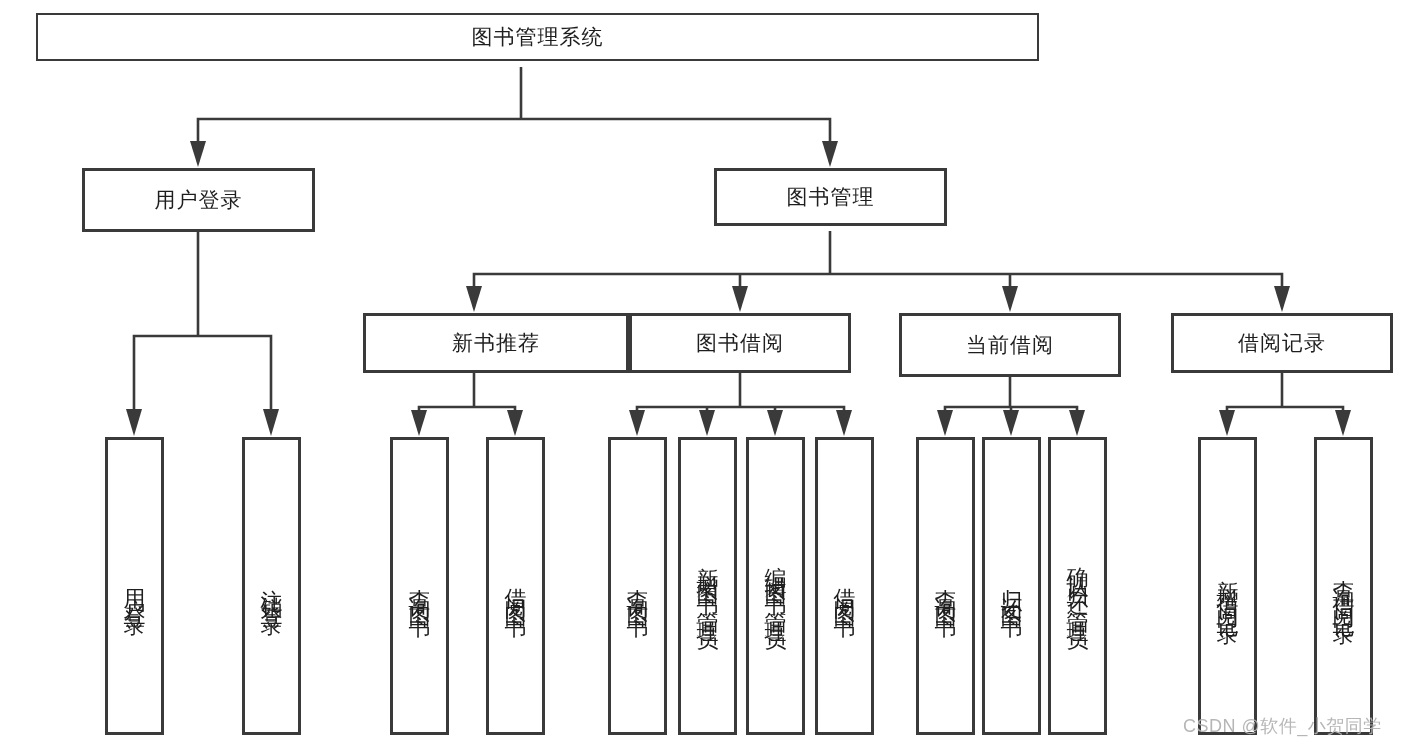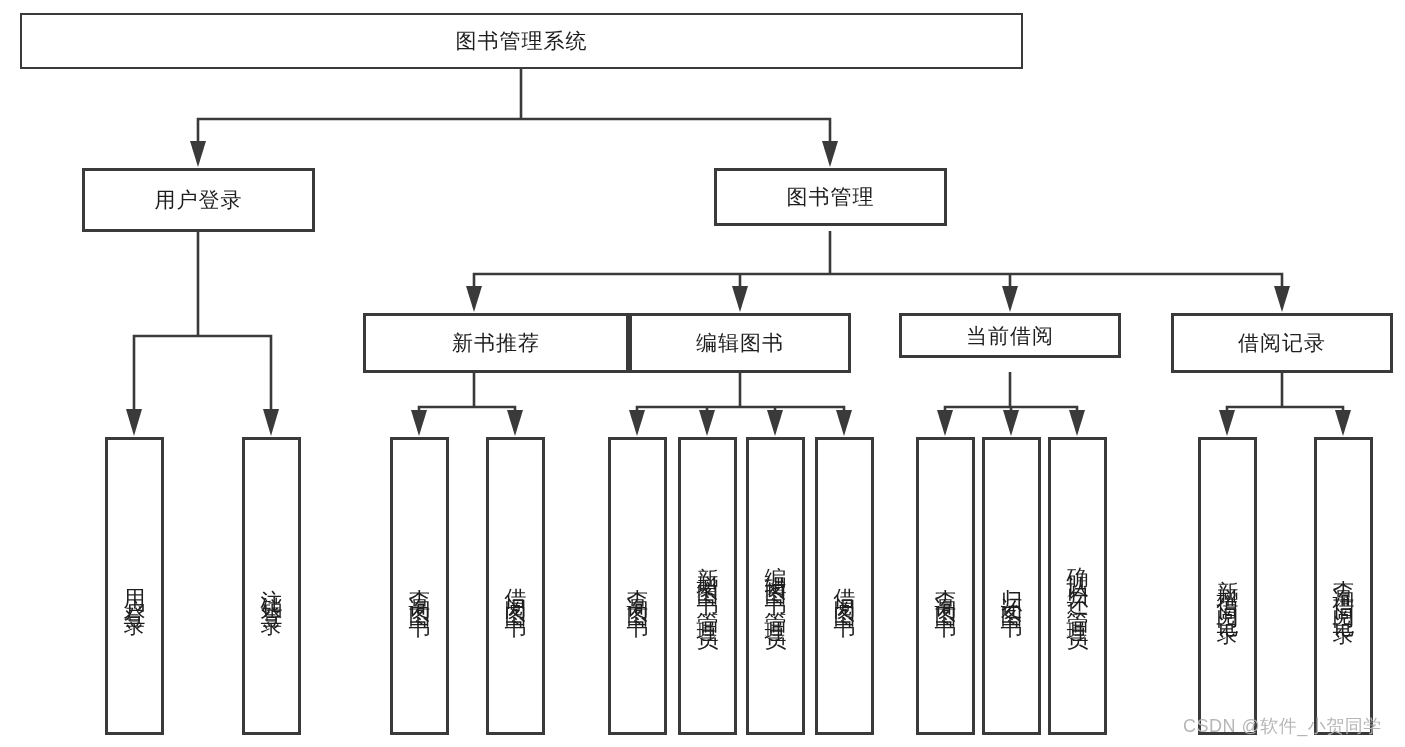--- a/index.html
+++ b/index.html
@@ -113,28 +113,28 @@
 
       <polygon points="937,410 953,410 945,436"></polygon>
       <polygon points="1003,410 1019,410 1011,436"></polygon>
       <polygon points="1069,410 1085,410 1077,436"></polygon>
 
       <polygon points="1219,410 1235,410 1227,436"></polygon>
       <polygon points="1335,410 1351,410 1343,436"></polygon>
     </g>
   </svg>
 
-  <div class="node root" style="left:20px; top:13px; width:1003px; height:56px">图书管理系统</div>
+  <div class="node root" style="left:36px; top:13px; width:1003px; height:48px">图书管理系统</div>
 
   <div class="node" style="left:82px; top:168px; width:233px; height:64px">用户登录</div>
   <div class="node" style="left:714px; top:168px; width:233px; height:58px">图书管理</div>
 
   <div class="node" style="left:363px; top:313px; width:266px; height:60px">新书推荐</div>
-  <div class="node" style="left:629px; top:313px; width:222px; height:60px">编辑图书</div>
-  <div class="node" style="left:899px; top:313px; width:222px; height:45px">当前借阅</div>
+  <div class="node" style="left:629px; top:313px; width:222px; height:60px">图书借阅</div>
+  <div class="node" style="left:899px; top:313px; width:222px; height:64px">当前借阅</div>
   <div class="node" style="left:1171px; top:313px; width:222px; height:60px">借阅记录</div>
 
   <div class="node vert" style="left:105px; top:437px; width:59px; height:298px">用户登录</div>
   <div class="node vert" style="left:242px; top:437px; width:59px; height:298px">注销登录</div>
 
   <div class="node vert" style="left:390px; top:437px; width:59px; height:298px">查询图书</div>
   <div class="node vert" style="left:486px; top:437px; width:59px; height:298px">借阅图书</div>
 
   <div class="node vert" style="left:608px; top:437px; width:59px; height:298px">查询图书</div>
   <div class="node vert" style="left:678px; top:437px; width:59px; height:298px">新增图书（管理员）</div>

